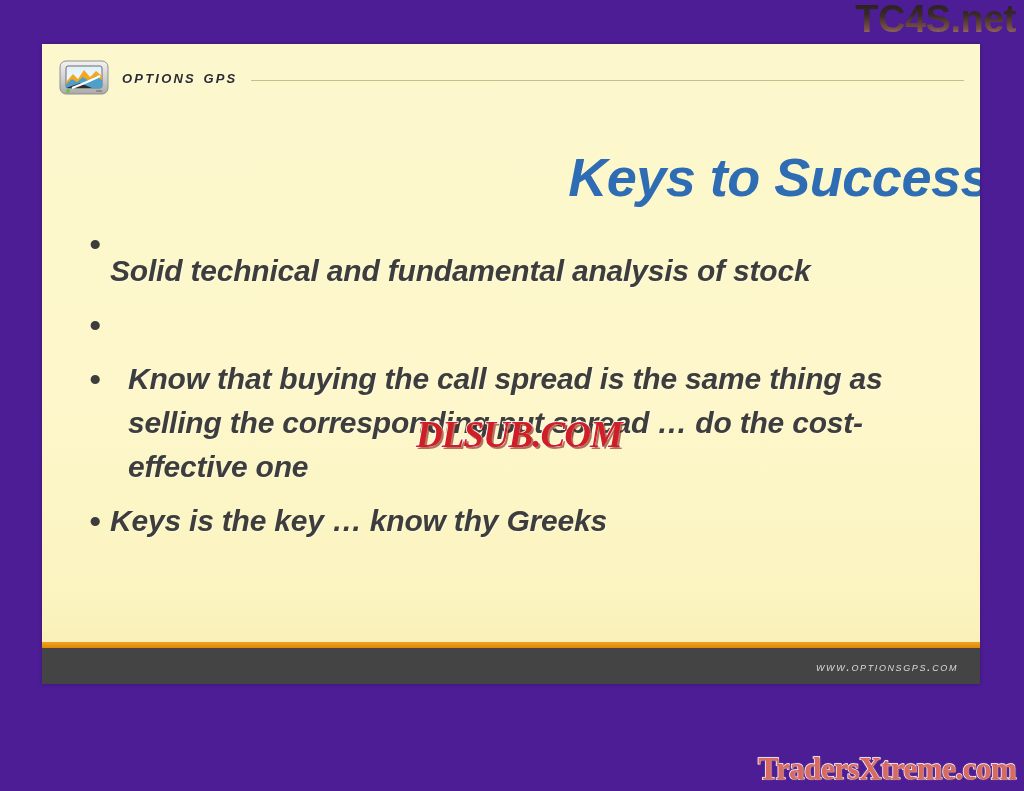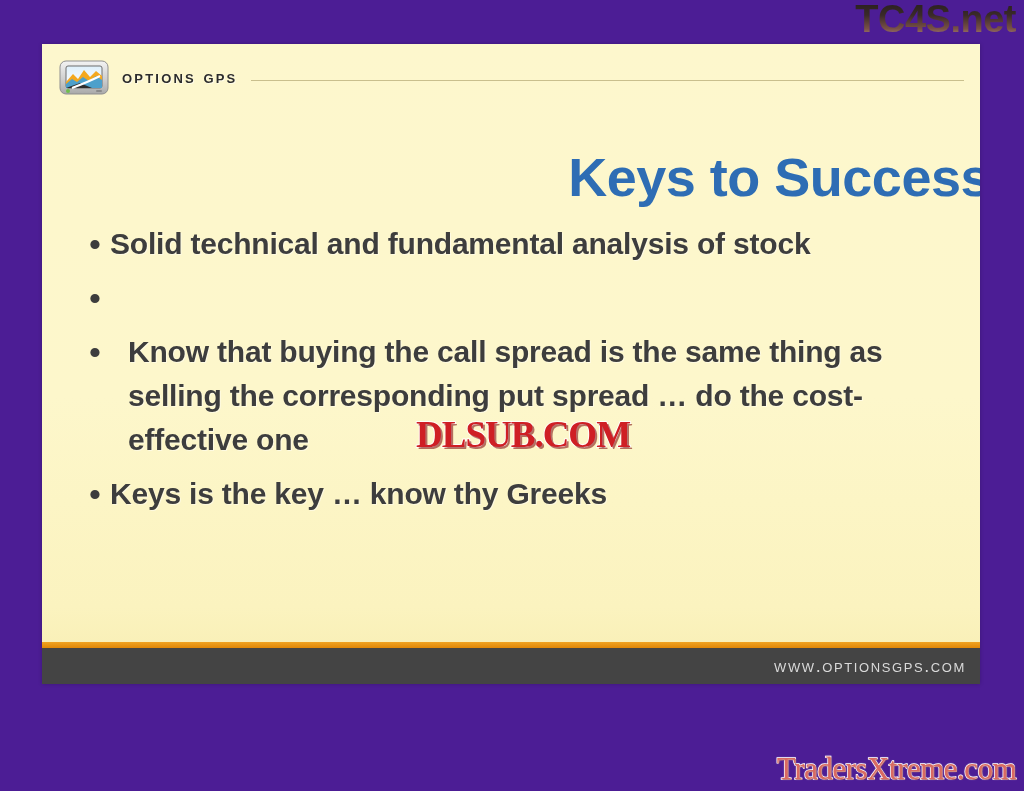--- a/index.html
+++ b/index.html
@@ -25,20 +25,21 @@
   
   #slide {
     position: absolute;
     left: 42px;
     top: 44px;
     width: 938px;
     height: 640px;
     background: linear-gradient(180deg, #fdf7cd 0%, #fdf7cb 55%, #fbf3bf 88%, #f7edb0 100%);
     box-shadow: 0 0 4px rgba(0,0,0,0.22);
     overflow: hidden;
+    font-style: italic;
   }
 
   
   #brand {
     position: absolute;
     left: 16px;
     top: 10px;
     width: 906px;
     height: 48px;
     display: flex;
@@ -109,21 +110,21 @@
   }
   .bullet-text {
     flex: 1 1 auto;
     font-size: 30px;
     line-height: 44px;
     font-weight: bold;
     color: #3d3d3d;
     letter-spacing: -0.2px;
     text-shadow: 1px 1px 0 rgba(255,255,255,0.45);
   }
-  .bullet-text.w1 { max-width: 760px; }
+  .bullet-text.w1 { max-width: 760px; margin-top: 27px; }
   .bullet-text.w2 { max-width: 700px; }
   .bullet-text.w3 { max-width: 800px; margin-left: 18px; }
 
   
   #footer-orange {
     position: absolute;
     left: 0;
     bottom: 36px;
     width: 938px;
     height: 6px;
@@ -134,26 +135,26 @@
     left: 0;
     bottom: 0;
     width: 938px;
     height: 36px;
     background: #444444;
     display: flex;
     align-items: center;
     justify-content: flex-end;
   }
   #footer-url {
-    font-size: 18px;
+    font-size: 13px;
     letter-spacing: 1.6px;
     color: #dadada;
     font-variant: small-caps;
     text-transform: lowercase;
-    padding-right: 14px;
+    padding-right: 22px;
     font-weight: normal;
   }
 
   
   #wm-tc4s {
     position: absolute;
     right: 8px;
     top: -2px;
     font-size: 38px;
     font-weight: bold;
@@ -182,21 +183,21 @@
        0 0 2px rgba(255,255,255,0.9);
     transform: scaleY(1.05);
     white-space: nowrap;
   }
 
   #wm-traders {
     position: absolute;
     right: 8px;
     bottom: 4px;
     font-size: 31px;
-    font-weight: normal;
+    font-weight: bold;
     font-family: "Liberation Serif", serif;
     letter-spacing: -0.5px;
     color: #d96a62;
     -webkit-text-stroke: 1.4px #ffffff;
     paint-order: stroke fill;
     text-shadow:
        1px 1px 0 rgba(150,40,30,0.5),
        0 0 2px rgba(255,255,255,0.85);
     white-space: nowrap;
   }

